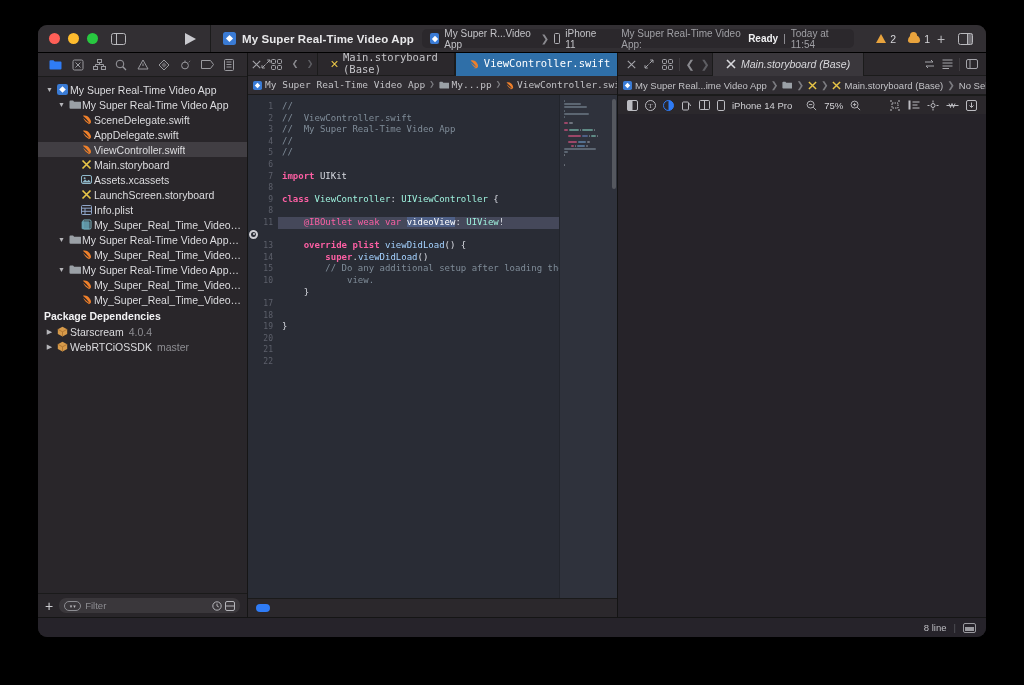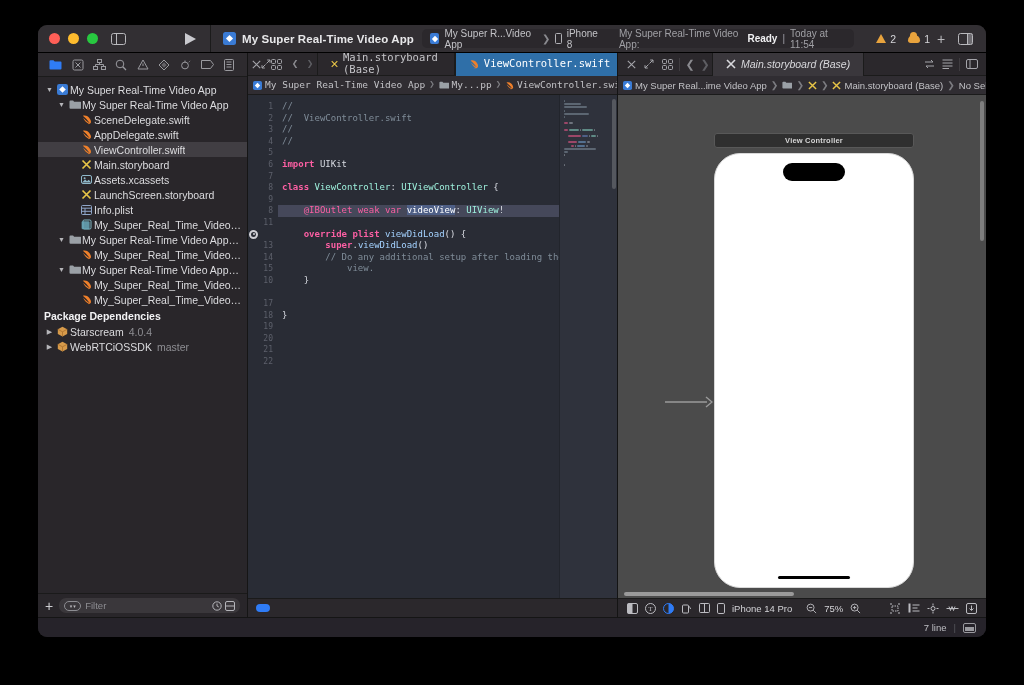--- a/index.html
+++ b/index.html
@@ -322,21 +322,21 @@
 
     <div class="status-bar">
       <div class="scheme-ico">
         <svg viewBox="0 0 10 10">
               <path d="M5 1 L9 5 L5 9 L1 5 Z" fill="#fff"></path>
             </svg>
       </div>
       <span>My Super R...Video App</span>
       <span class="chev">❯</span>
       <span class="dev-glyph"></span>
-      <span>iPhone 8</span>
+      <span>iPhone 11</span>
       <span class="status-dim" style="margin-left:13px">My Super Real-Time Video App:</span>
       <span class="status-strong">Ready</span>
       <span class="status-dim">|</span>
       <span class="status-dim">Today at 11:54</span>
     </div>
 
     <div class="counters">
       <div class="counter">
         <span class="tri-warn"></span>
         <span>2</span>
@@ -728,20 +728,21 @@
                   <div class="gline">17</div>
                   <div class="gline">18</div>
                   <div class="gline">19</div>
                   <div class="gline">20</div>
                   <div class="gline">21</div>
                   <div class="gline">22</div>
                 </div>
             <div class="srclines" id="srclines">
                   <div class="sline"><span class="c-comment">//</span></div>
                   <div class="sline"><span class="c-comment">//  ViewController.swift</span></div>
+                  <div class="sline"><span class="c-comment">//  My Super Real-Time Video App</span></div>
                   <div class="sline"><span class="c-comment">//</span></div>
                   <div class="sline"><span class="c-comment">//</span></div>
                   <div class="sline">&nbsp;</div>
                   <div class="sline"><span class="c-kw">import</span><span class="c-plain"> </span><span class="c-plain">UIKit</span></div>
                   <div class="sline">&nbsp;</div>
                   <div class="sline"><span class="c-kw">class</span><span class="c-plain"> </span><span class="c-type">ViewController</span><span class="c-plain">: </span><span class="c-type">UIViewController</span><span class="c-plain"> {</span></div>
                   <div class="sline">&nbsp;</div>
                   <div class="sline hl"><span class="c-plain">    </span><span class="c-attr">@IBOutlet weak var</span><span class="c-plain"> </span><span class="c-sel">videoView</span><span class="c-plain">: </span><span class="c-type">UIView</span><span class="c-plain">!</span></div>
                   <div class="sline">&nbsp;</div>
                   <div class="sline"><span class="c-plain">    </span><span class="c-kw">override plist</span><span class="c-plain"> </span><span class="c-fn">viewDidLoad</span><span class="c-plain">() {</span></div>
@@ -918,35 +919,20 @@
                 </svg>
             <span>Main.storyboard (Base)</span>
           </span>
           <span class="sep">❯</span>
           <span class="seg">
             <span>No Selection</span>
           </span>
 
         </div>
 
-        <div class="canvas-area">
-          <div class="scene-label">
-            <span>View Controller</span>
-          </div>
-          <div class="phone">
-            <div class="notch"></div>
-            <div class="home-ind"></div>
-          </div>
-          <svg class="entry-arrow" viewBox="0 0 48 14">
-            <line x1="0" y1="7" x2="42" y2="7" stroke="#9a9a9a" stroke-width="1.4"></line>
-            <path d="M41 2 L47 7 L41 12" fill="none" stroke="#9a9a9a" stroke-width="1.4"></path>
-          </svg>
-          <div class="canvas-vscroll"></div>
-          <div class="canvas-hscroll"></div>
-        </div>
 
         <div class="canvas-bar">
           <span class="cb-ico">
             <svg width="11" height="11" viewBox="0 0 11 11">
                   <rect x="0.5" y="0.5" width="10" height="10" rx="1.5" fill="none" stroke="currentColor"></rect>
                   <rect x="0.5" y="0.5" width="5" height="10" fill="currentColor"></rect>
                 </svg>
           </span>
           <span class="cb-ico">
             <svg width="11" height="11" viewBox="0 0 11 11">
@@ -1027,20 +1013,20 @@
                   <path d="M5.5 2.5v4.5M3.5 5.5l2 2 2-2" fill="none" stroke="currentColor"></path>
                 </svg>
           </span>
         </div>
       </div>
     </div>
   </div>
 
   <div class="winbottom">
     <div class="right">
-      <span>7 line</span>
+      <span>8 line</span>
       <span style="color:#56565b">|</span>
       <span class="mini-panel"></span>
     </div>
   </div>
 
  </div>
 </div>
 
 </body></html>

